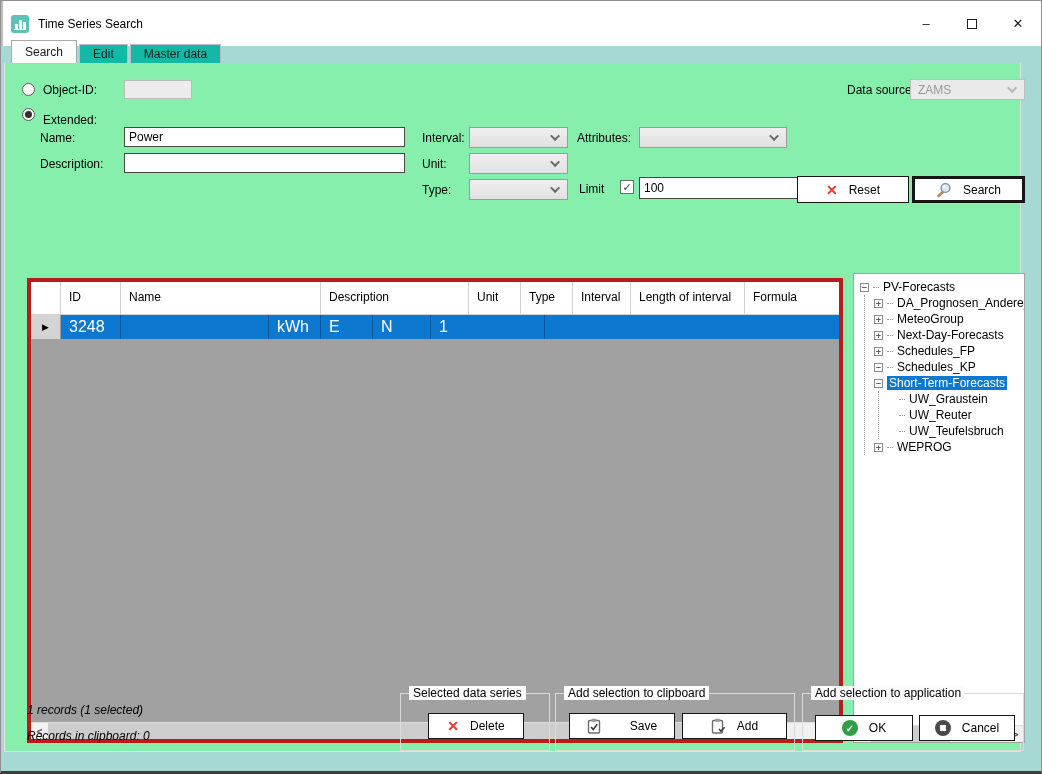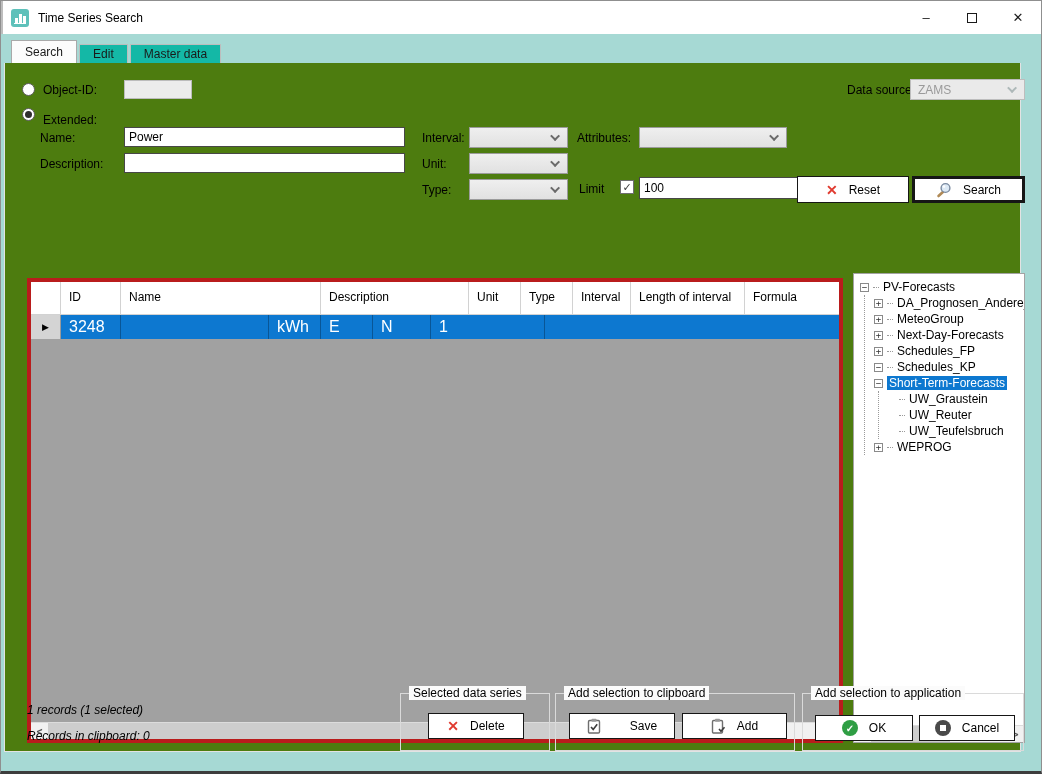--- a/index.html
+++ b/index.html
@@ -3,21 +3,21 @@
 <meta charset="utf-8">
 <style>
   * { margin:0; padding:0; box-sizing:border-box; }
   html,body { width:1042px; height:774px; }
   body { font-family:"Liberation Sans", sans-serif; font-size:12px; color:#000; background:#000; }
 
   .window { position:relative; width:1042px; height:774px; background:#a6d9d4;
             border:1px solid #8f8f8f; border-bottom:3px solid #3d3d3d; overflow:hidden; }
 
   
-  .titlebar { position:absolute; top:0; left:0; right:0; height:33px; background:#ffffff;
+  .titlebar { position:absolute; top:0; left:0; right:0; height:45px; background:#ffffff;
               display:flex; align-items:center; border-left:2px solid #bdbdbd; }
   .app-icon { width:18px; height:18px; margin-left:8px; background:#5ec1ba; border-radius:3px;
               position:relative; flex:0 0 auto; }
   .app-icon i { position:absolute; bottom:4px; background:#fff; width:3px; }
   .app-icon i:nth-child(1){ left:4px; height:5px; }
   .app-icon i:nth-child(2){ left:8px; height:9px; }
   .app-icon i:nth-child(3){ left:12px; height:7px; }
   .app-icon u { position:absolute; left:3px; right:3px; bottom:3px; height:1px; background:#fff; }
   .title-text { margin-left:9px; font-size:12px; }
   .win-controls { margin-left:auto; display:flex; height:33px; }
@@ -26,21 +26,21 @@
   .max-glyph { width:10px; height:10px; border:1px solid #1a1a1a; display:block; }
 
   
   .tabstrip { position:absolute; top:39px; left:10px; height:23px; display:flex; align-items:flex-end; }
   .tab { padding:0 13px; border:1px solid #bdbdbd; border-bottom:none; background:#14b8a6;
          height:19px; display:flex; align-items:center; margin-right:2px; color:#1a1a1a; }
   .tab.active { background:#fcfcfc; height:23px; border-color:#a9a9a9; }
 
   
   .tabpage { position:absolute; left:3px; right:20px; top:62px; bottom:19px;
-             background:#4d7c0f; border:1px solid #e3e3e3; border-top:none; }
+             background:#86efac; border:1px solid #e3e3e3; border-top:none; }
 
   .abs { position:absolute; }
   .lbl { font-size:12px; white-space:nowrap; }
 
   
   .radio { width:13px; height:13px; border:1px solid #5c5c5c; border-radius:50%; background:#fff;
            display:inline-flex; align-items:center; justify-content:center; }
   .radio.sel::after { content:""; width:7px; height:7px; border-radius:50%; background:#2f2f2f; }
   .checkbox { width:14px; height:14px; border:1px solid #6e6e6e; background:#fff;
               display:flex; align-items:center; justify-content:center; font-size:11px; color:#3a3a3a; }

